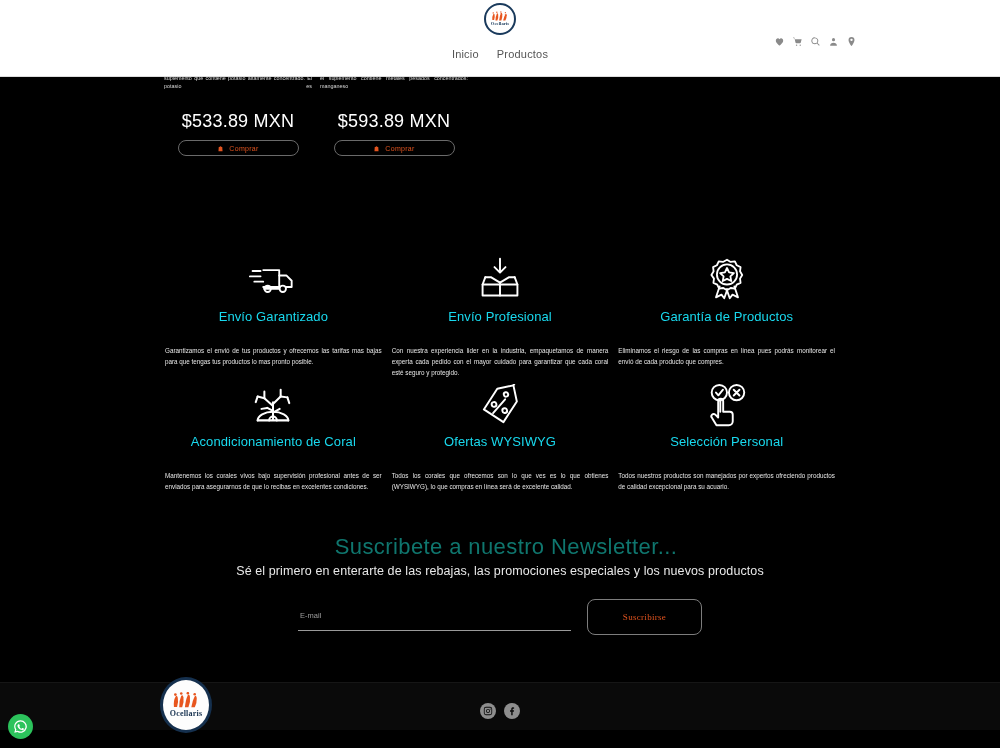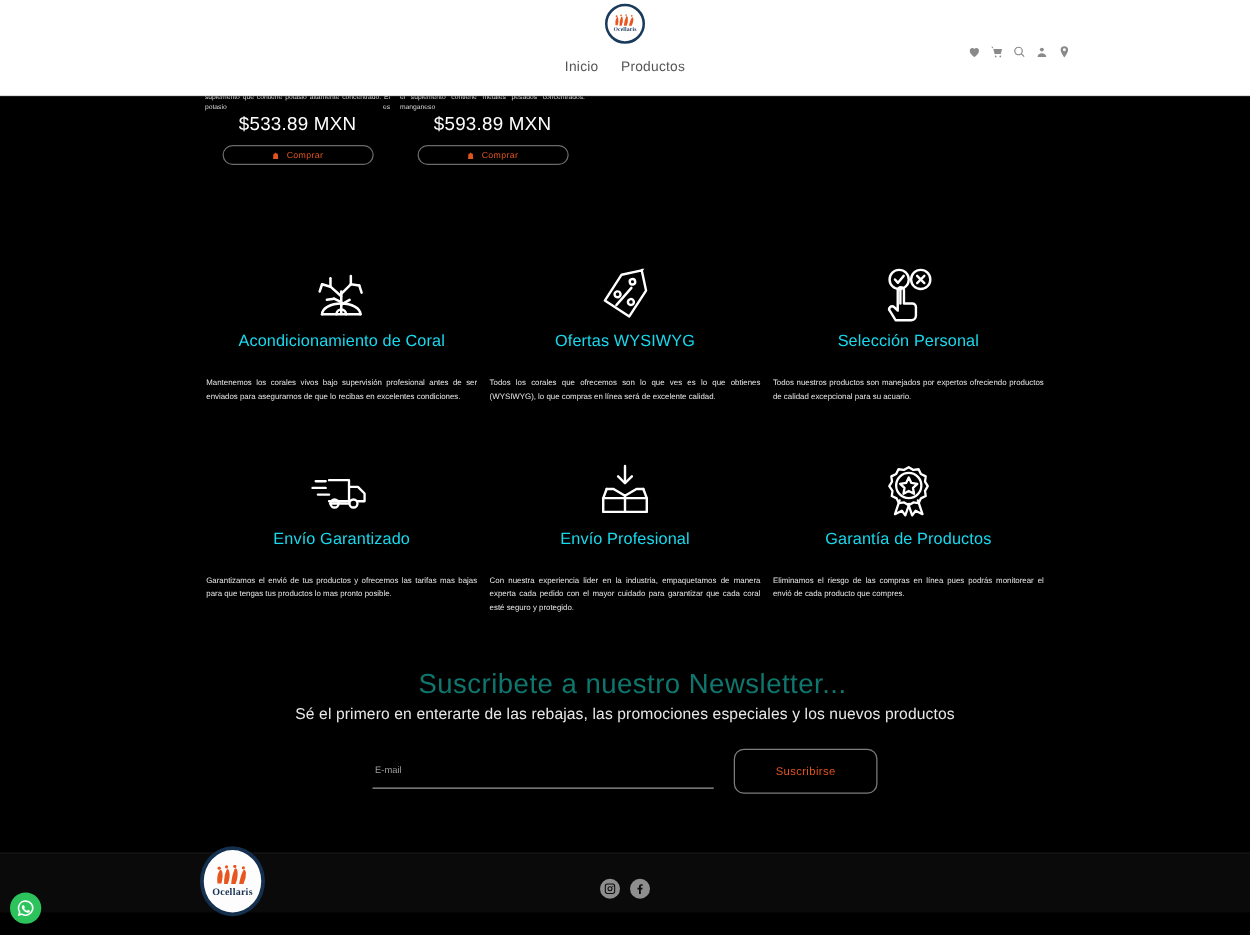--- a/index.html
+++ b/index.html
@@ -75,23 +75,23 @@
   }
   .prod-desc {
     font-size: 5.4px; color: #d8d8d8;
     line-height: 1.55; text-align: justify;
     text-align-last: justify;
     padding: 0 4px;
     height: 17px; overflow: hidden;
     margin-top: -3px;
   }
   .prod-price {
-    font-size: 15px; color: #ffffff;
+    font-size: 18px; color: #ffffff;
     letter-spacing: .2px;
-    margin-top: 0;
+    margin-top: 20px;
     font-weight: 300;
   }
   .buy-btn {
     display: inline-flex; align-items: center; justify-content: center;
     gap: 5px;
     width: 121px; height: 16px;
     margin-top: 8px;
     border: 1px solid #6a6a6a;
     border-radius: 10px;
     background: transparent;
@@ -164,21 +164,21 @@
   }
   .nl-input::placeholder { color: #9d9d9d; }
   .nl-btn {
     width: 115px; height: 36px;
     background: transparent;
     border: 1px solid #7d7d7d;
     border-radius: 8px;
     color: #e2541f; font-size: 9px;
     letter-spacing: .3px;
     cursor: pointer;
-    font-family: Liberation Sans, sans-serif;
+    font-family: Liberation Serif, serif;
   }
 
   
   .footer {
     position: relative;
     background: #0a0a0a;
     height: 48px;
     margin-top: 47px;
     border-top: 1px solid #161616;
   }
@@ -304,20 +304,70 @@
         <span>Comprar</span>
       </button>
     </div>
 
 
 
   </div>
 </div>
 
 <div class="features">
+
+  <div class="feat-row feat-row-2">
+
+    <div class="feat-col">
+      <div class="feat-icon">
+        <svg width="48" height="40" viewBox="0 0 54 44" stroke-width="2.1" stroke-linecap="round" stroke-linejoin="round">
+          <path d="M16 12 H34 V31 H16"></path>
+          <path d="M34 18 H42 L48 24 V31 H42"></path>
+          <circle cx="21" cy="33" r="3.6"></circle>
+          <circle cx="38" cy="33" r="3.6"></circle>
+          <path d="M17 33 H34"></path>
+          <path d="M4 13 H13"></path>
+          <path d="M1 19 H13"></path>
+          <path d="M6 25 H16"></path>
+        </svg>
+      </div>
+      <div class="feat-title">Envío Garantizado</div>
+      <div class="feat-body">Garantizamos el envió de tus productos y ofrecemos las tarifas mas bajas para que tengas tus productos lo mas pronto posible.</div>
+    </div>
+
+    <div class="feat-col">
+      <div class="feat-icon">
+        <svg width="44" height="44" viewBox="0 0 48 48" stroke-width="2.1" stroke-linecap="round" stroke-linejoin="round">
+          <path d="M24 2 V16"></path>
+          <path d="M18 11 L24 17 L30 11"></path>
+          <path d="M8 22 L14 22 L24 28 L34 22 L40 22"></path>
+          <path d="M8 22 L5 30 V42 H43 V30 L40 22"></path>
+          <path d="M24 28 V42"></path>
+          <path d="M5 30 H43"></path>
+        </svg>
+      </div>
+      <div class="feat-title">Envío Profesional</div>
+      <div class="feat-body">Con nuestra experiencia lider en la industria, empaquetamos de manera experta cada pedido con el mayor cuidado para garantizar que cada coral esté seguro y protegido.</div>
+    </div>
+
+    <div class="feat-col">
+      <div class="feat-icon">
+        <svg width="44" height="44" viewBox="0 0 48 48" stroke-width="2" stroke-linecap="round" stroke-linejoin="round">
+          <path d="M24 3 l4 2.4 4.6-.6 2 4.2 4.2 2-.6 4.6 2.4 4-2.4 4 .6 4.6-4.2 2-2 4.2-4.6-.6-4 2.4-4-2.4-4.6.6-2-4.2-4.2-2 .6-4.6L7 19.6l2.4-4L8.8 11l4.2-2 2-4.2 4.6.6z"></path>
+          <circle cx="24" cy="19" r="11"></circle>
+          <path d="M24 12 l2.3 4.7 5.2.8-3.8 3.6.9 5.1-4.6-2.4-4.6 2.4.9-5.1-3.8-3.6 5.2-.8z"></path>
+          <path d="M16 32 L12 44 L18 41 L21 45 L24.5 35"></path>
+          <path d="M32 32 L36 44 L30 41 L27 45 L23.5 35"></path>
+        </svg>
+      </div>
+      <div class="feat-title">Garantía de Productos</div>
+      <div class="feat-body">Eliminamos el riesgo de las compras en línea pues podrás monitorear el envió de cada producto que compres.</div>
+    </div>
+
+  </div>
 
   <div class="feat-row">
 
     <div class="feat-col">
       <div class="feat-icon">
         <svg width="50" height="46" viewBox="0 0 52 48" stroke-width="2.1" stroke-linecap="round" stroke-linejoin="round">
           <path d="M26 38 V20"></path>
           <path d="M26 24 L17 16"></path>
           <path d="M17 16 L17 9"></path>
           <path d="M17 16 L10 14"></path>
@@ -362,70 +412,20 @@
           <path d="M31 7 L37 13 M37 7 L31 13"></path>
           <path d="M17 19 V30"></path>
           <path d="M13 44 h13 a4 4 0 0 0 4-4 v-7 a3 3 0 0 0-3-3 h-7 v-11 a2.6 2.6 0 0 0-5.2 0 v17 l-3-3 a2.4 2.4 0 0 0-3.4 3.4 z"></path>
         </svg>
       </div>
       <div class="feat-title">Selección Personal</div>
       <div class="feat-body">Todos nuestros productos son manejados por expertos ofreciendo productos de calidad excepcional para su acuario.</div>
     </div>
 
   </div>
-
-  <div class="feat-row feat-row-2">
-
-    <div class="feat-col">
-      <div class="feat-icon">
-        <svg width="48" height="40" viewBox="0 0 54 44" stroke-width="2.1" stroke-linecap="round" stroke-linejoin="round">
-          <path d="M16 12 H34 V31 H16"></path>
-          <path d="M34 18 H42 L48 24 V31 H42"></path>
-          <circle cx="21" cy="33" r="3.6"></circle>
-          <circle cx="38" cy="33" r="3.6"></circle>
-          <path d="M17 33 H34"></path>
-          <path d="M4 13 H13"></path>
-          <path d="M1 19 H13"></path>
-          <path d="M6 25 H16"></path>
-        </svg>
-      </div>
-      <div class="feat-title">Envío Garantizado</div>
-      <div class="feat-body">Garantizamos el envió de tus productos y ofrecemos las tarifas mas bajas para que tengas tus productos lo mas pronto posible.</div>
-    </div>
-
-    <div class="feat-col">
-      <div class="feat-icon">
-        <svg width="44" height="44" viewBox="0 0 48 48" stroke-width="2.1" stroke-linecap="round" stroke-linejoin="round">
-          <path d="M24 2 V16"></path>
-          <path d="M18 11 L24 17 L30 11"></path>
-          <path d="M8 22 L14 22 L24 28 L34 22 L40 22"></path>
-          <path d="M8 22 L5 30 V42 H43 V30 L40 22"></path>
-          <path d="M24 28 V42"></path>
-          <path d="M5 30 H43"></path>
-        </svg>
-      </div>
-      <div class="feat-title">Envío Profesional</div>
-      <div class="feat-body">Con nuestra experiencia lider en la industria, empaquetamos de manera experta cada pedido con el mayor cuidado para garantizar que cada coral esté seguro y protegido.</div>
-    </div>
-
-    <div class="feat-col">
-      <div class="feat-icon">
-        <svg width="44" height="44" viewBox="0 0 48 48" stroke-width="2" stroke-linecap="round" stroke-linejoin="round">
-          <path d="M24 3 l4 2.4 4.6-.6 2 4.2 4.2 2-.6 4.6 2.4 4-2.4 4 .6 4.6-4.2 2-2 4.2-4.6-.6-4 2.4-4-2.4-4.6.6-2-4.2-4.2-2 .6-4.6L7 19.6l2.4-4L8.8 11l4.2-2 2-4.2 4.6.6z"></path>
-          <circle cx="24" cy="19" r="11"></circle>
-          <path d="M24 12 l2.3 4.7 5.2.8-3.8 3.6.9 5.1-4.6-2.4-4.6 2.4.9-5.1-3.8-3.6 5.2-.8z"></path>
-          <path d="M16 32 L12 44 L18 41 L21 45 L24.5 35"></path>
-          <path d="M32 32 L36 44 L30 41 L27 45 L23.5 35"></path>
-        </svg>
-      </div>
-      <div class="feat-title">Garantía de Productos</div>
-      <div class="feat-body">Eliminamos el riesgo de las compras en línea pues podrás monitorear el envió de cada producto que compres.</div>
-    </div>
-
-  </div>
 </div>
 
 <div class="newsletter">
   <div class="nl-title">Suscribete a nuestro Newsletter...</div>
   <div class="nl-sub">Sé el primero en enterarte de las rebajas, las promociones especiales y los nuevos productos</div>
   <div class="nl-form">
     <input class="nl-input" type="text" placeholder="E-mail" style="">
     <button class="nl-btn">Suscribirse</button>
   </div>
 </div>

